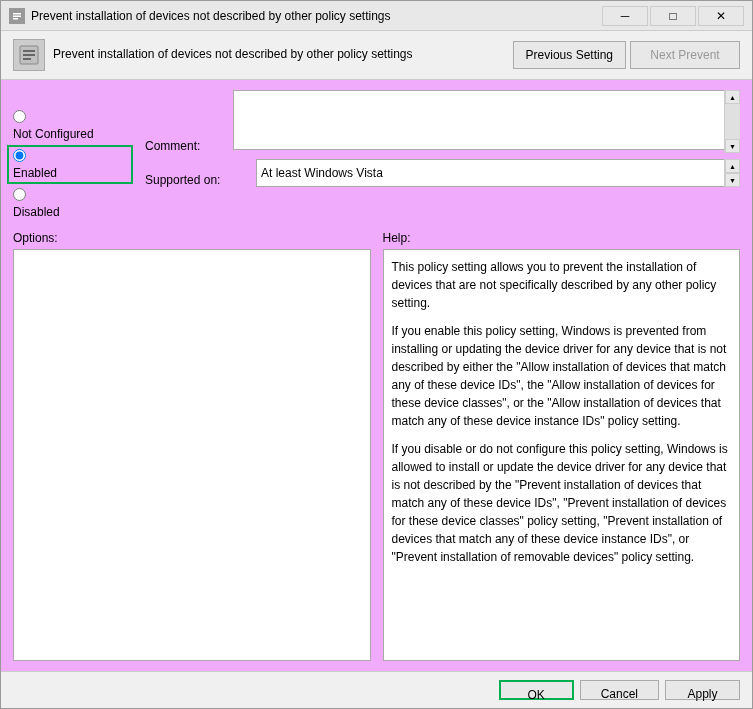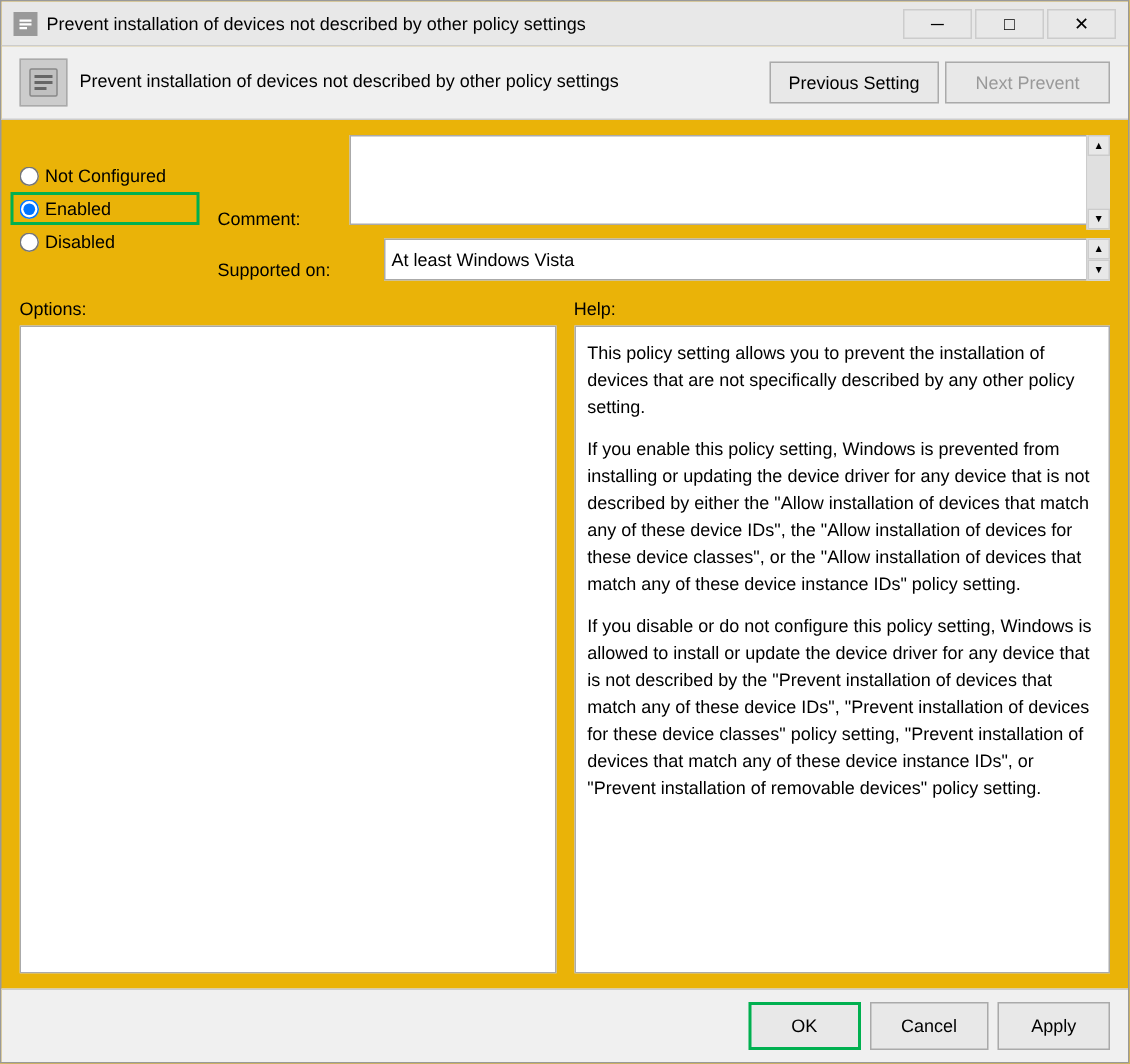--- a/index.html
+++ b/index.html
@@ -10,21 +10,21 @@
       display: flex;
       justify-content: center;
       align-items: center;
       width: 753px;
       height: 709px;
       overflow: hidden;
     }
     .window {
       width: 753px;
       height: 709px;
-      background: #eab308;
+      background: #f0abfc;
       border: 1px solid #999;
       box-shadow: 2px 2px 8px rgba(0,0,0,0.3);
       display: flex;
       flex-direction: column;
     }
     .title-bar {
       background: #e8e8e8;
       height: 30px;
       display: flex;
       align-items: center;
@@ -128,23 +128,24 @@
     .radio-group {
       display: flex;
       flex-direction: column;
       gap: 4px;
       min-width: 120px;
       padding-top: 20px;
     }
 
     .radio-item {
       display: flex;
-      align-items: flex-end;
+      align-items: flex-start;
       gap: 4px;
       cursor: pointer;
+      flex-direction: column;
     }
 
     .radio-item.enabled-selected {
       border: 2px solid #00b050;
       padding: 2px 4px;
       margin-left: -6px;
     }
 
     .radio-item input[type="radio"] {
       margin: 0;
@@ -264,21 +265,21 @@
       background: #f0f0f0;
     }
 
     .action-btn {
       padding: 6px 20px;
       background: #e8e8e8;
       border: 1px solid #aaa;
       cursor: pointer;
       font-size: 12px;
       min-width: 75px;
-      height: 32px;
+      height: 20px;
     }
 
     .action-btn.ok-btn {
       border: 2px solid #00b050;
     }
 
     .comment-wrapper {
       flex: 1;
       position: relative;
     }

